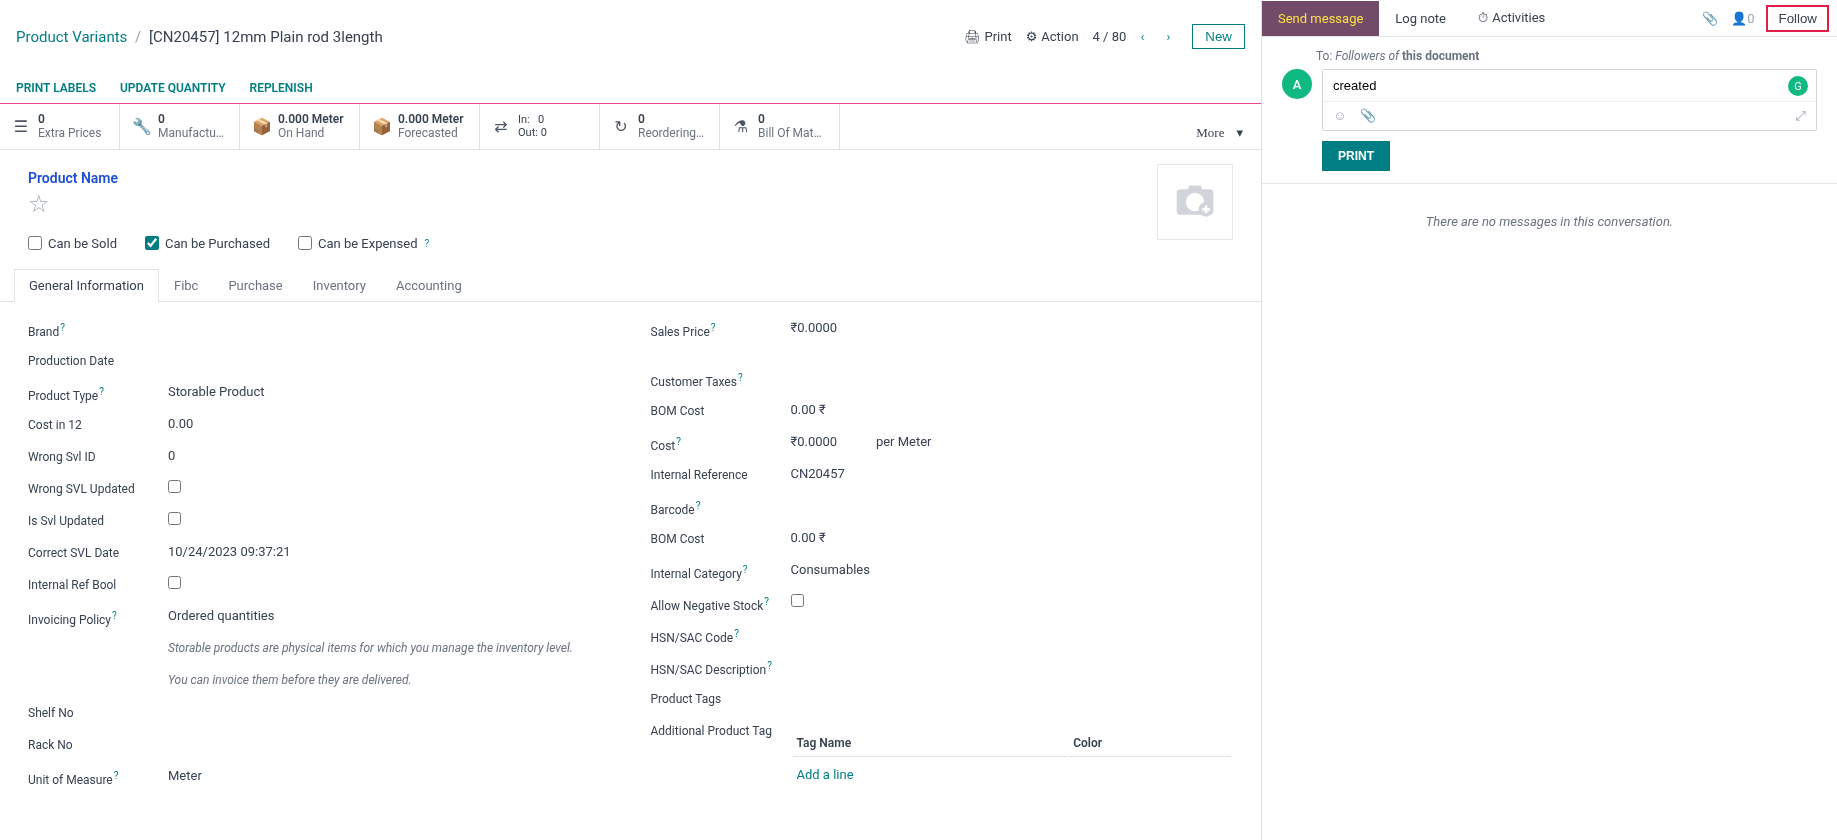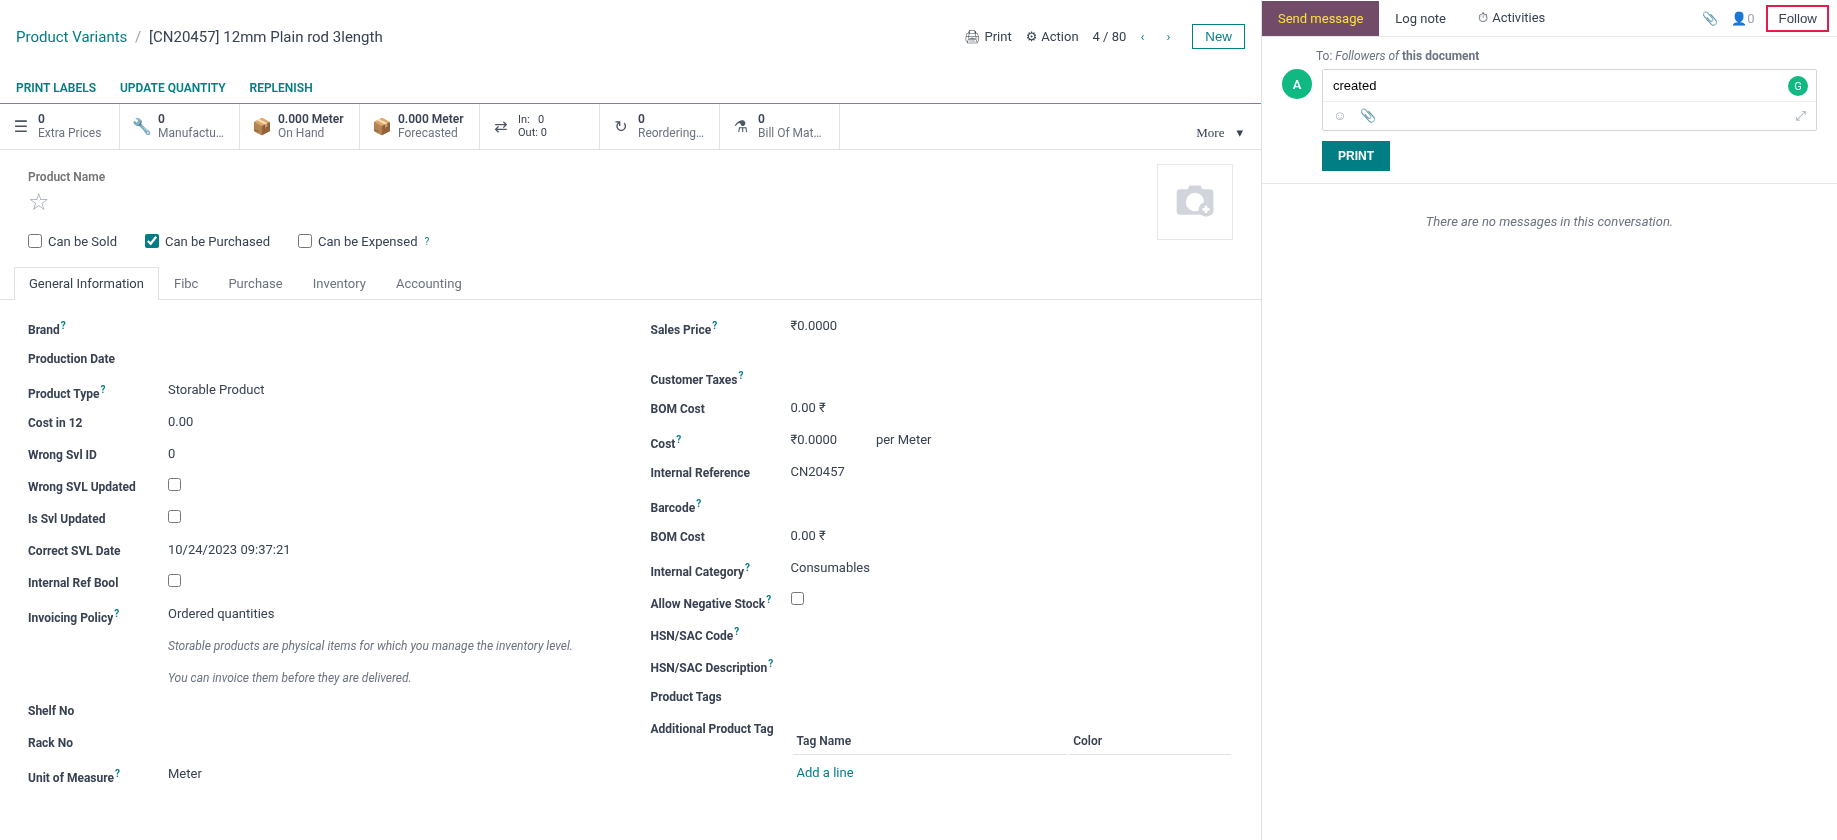--- a/index.html
+++ b/index.html
@@ -27,42 +27,42 @@
 .stat-btn { border-right: 1px solid #dee2e6; padding: 8px 12px; display: flex; align-items: center; gap: 8px; min-width: 120px; cursor: pointer; }
 .stat-btn .icon { font-size: 16px; color: #4b5563; width: 18px; text-align: center; }
 .stat-btn .txt { display: flex; flex-direction: column; line-height: 1.2; font-size: 12px; overflow: hidden; }
 .stat-btn .txt .v { font-weight: 600; font-size: 12px; }
 .stat-btn .txt .l { color: #6b7280; white-space: nowrap; overflow: hidden; text-overflow: ellipsis; max-width: 80px; }
 .stat-btn.inout .txt { font-size: 11px; }
 .more-btn { margin-left: auto; padding: 8px 18px; display: flex; align-items: flex-end; gap: 12px; cursor: pointer; font-family: Liberation Serif, serif; }
 
 
 .form-sheet { padding: 20px 28px; position: relative; }
-.product-label { font-size: 12px; font-weight: 600; color: #737373; margin-bottom: 4px; }
+.product-label { font-size: 14px; font-weight: 600; color: #1d4ed8; margin-bottom: 4px; }
 .title-row { display: flex; align-items: center; gap: 10px; margin-bottom: 18px; }
 .star { font-size: 24px; color: #9ca3af; cursor: pointer; }
 .prod-name { font-size: 30px; font-weight: 400; color: #111827; }
 .img-placeholder { position: absolute; right: 28px; top: 14px; width: 76px; height: 76px; border: 1px solid #e5e7eb; display: flex; align-items: center; justify-content: center; cursor: pointer; }
 .img-placeholder svg { width: 44px; height: 44px; fill: #d1d5db; }
 
 .check-row { display: flex; gap: 28px; margin-bottom: 18px; align-items: center; }
 .check-item { display: flex; align-items: center; gap: 6px; }
 .check-item input { width: 14px; height: 14px; accent-color: #017e84; }
 .help-q { color: #017e84; font-size: 10px; vertical-align: super; margin-left: 1px; }
 
 
 .tabs { display: flex; border-bottom: 1px solid #dee2e6; margin: 0 -28px 18px; padding: 0 14px; }
 .tab { padding: 8px 14px; color: #6b7280; cursor: pointer; border: 1px solid transparent; border-bottom: none; }
 .tab.active { border-color: #dee2e6; color: #374151; background: #fff; position: relative; }
 .tab.active::after { content:""; position:absolute; left:0; right:0; bottom:-1px; height:1px; background:#fff; }
 
 .form-cols { display: flex; gap: 40px; }
 .col { flex: 1; }
 .field { display: flex; align-items: flex-start; margin-bottom: 12px; min-height: 20px; }
-.field .lbl { width: 140px; font-weight: 700; font-size: 12px; color: #374151; padding-top: 2px; }
+.field .lbl { width: 140px; font-weight: 400; font-size: 12px; color: #374151; padding-top: 2px; }
 .field .val { flex: 1; font-size: 13px; color: #374151; }
 .field .help { color: #6b7280; font-style: italic; font-size: 12px; line-height: 1.4; }
 .tag-table { width: 100%; margin-top: 6px; }
 .tag-table th { text-align: left; font-weight: 600; font-size: 12px; border-bottom: 1px solid #dee2e6; padding: 6px 4px; }
 .tag-table td { padding: 8px 4px; }
 .add-line { color: #017e84; cursor: pointer; }
 
 
 .chat-tabs { display: flex; border-bottom: 1px solid #e5e7eb; align-items: center; }
 .chat-tab { padding: 10px 16px; cursor: pointer; font-size: 13px; }

